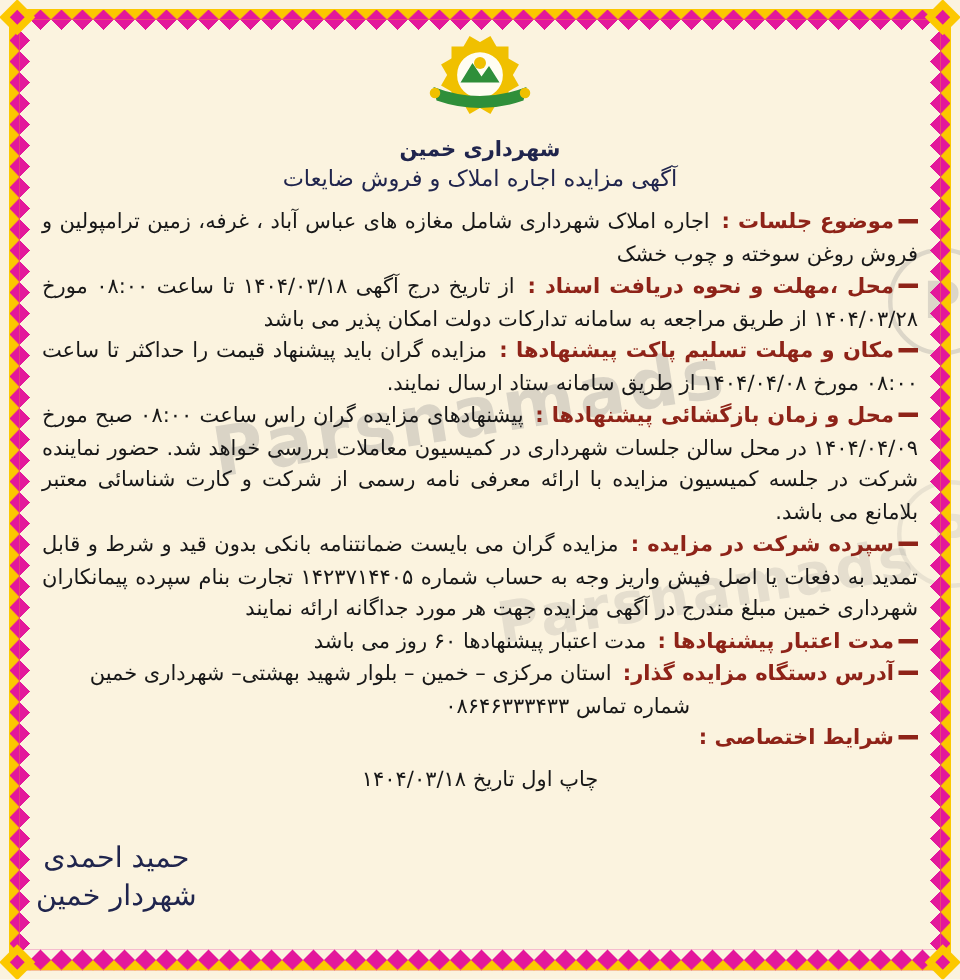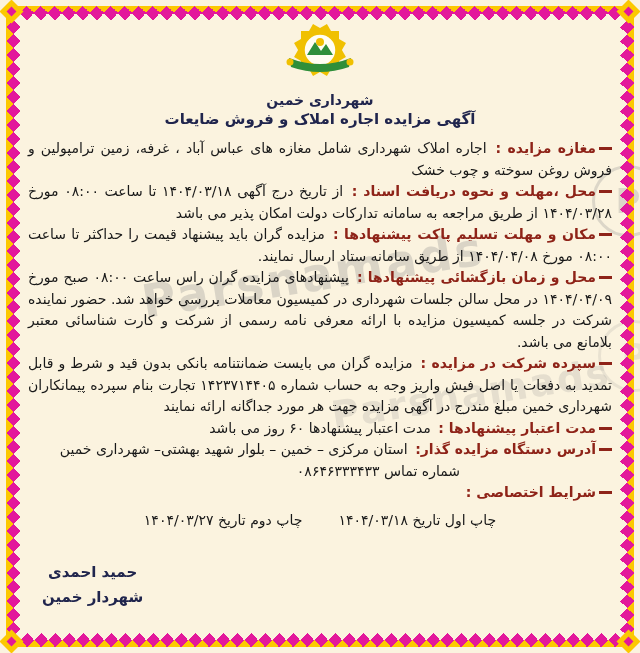--- a/index.html
+++ b/index.html
@@ -38,30 +38,30 @@
   .wmc2{top:320px;right:-30px;width:72px;height:72px;font-size:34px;opacity:.16;}
 
   
   .content{position:absolute;z-index:2;top:24px;left:28px;right:28px;direction:rtl;}
   .logo-wrap{text-align:center;height:66px;}
   .logo-ray{fill:var(--gold);}
   .logo-circle{fill:#fffdf2;stroke:var(--gold);stroke-width:1.5;}
   .logo-mountain,.logo-banner{fill:var(--green);}
   .logo-sun,.logo-scroll{fill:var(--gold);}
   .h-municipality{font-size:14px;font-weight:bold;color:var(--navy);text-align:center;margin-top:2px;}
-  .h-title{font-size:15px;font-weight:bold;color:var(--navy);text-align:center;margin:2px 0 10px;}
+  .h-title{font-size:15px;font-weight:normal;color:var(--navy);text-align:center;margin:2px 0 10px;}
   .sec{font-size:14px;line-height:21.5px;color:var(--text);text-align:justify;}
   .sec .lbl{color:var(--maroon);font-weight:bold;padding-left:3px;}
   .dash{display:inline-block;width:13px;height:3px;background:var(--maroon);margin-left:3px;vertical-align:3px;}
   .sec .block{display:block;}
   .sec .indent-phone{padding-right:152px;}
   .sec.stacked .txt{display:block;padding-right:22px;}
   .printline{display:flex;justify-content:center;gap:36px;font-size:14px;color:var(--text);margin-top:8px;}
-  .signature{position:absolute;z-index:2;left:42px;top:560px;text-align:center;font-weight:bold;
-    font-size:15px;line-height:25px;color:var(--navy);}
+  .signature{position:absolute;z-index:2;left:24px;top:560px;text-align:center;font-weight:normal;
+    font-size:19px;line-height:25px;color:var(--navy);}
 </style>
 </head>
 <body>
 
 <div class="page">
 
   <div class="b bt"></div>
   <div class="b bb"></div>
   <div class="b bl"></div>
   <div class="b br"></div>
@@ -88,21 +88,21 @@
         <path class="logo-banner" d="M8 34 Q39 46 70 34 L68 43 Q39 53 10 43 Z"></path>
         <circle class="logo-scroll" cx="9" cy="38" r="3.5"></circle>
         <circle class="logo-scroll" cx="69" cy="38" r="3.5"></circle>
       </svg>
     </div>
 
     <h1 class="h-municipality">شهرداری خمین</h1>
     <h2 class="h-title">آگهی مزایده اجاره املاک و فروش ضایعات</h2>
 
     <p class="sec">
-      <span class="dash"></span><b class="lbl">مغازه مزایده :</b> <span class="txt">اجاره املاک شهرداری شامل مغازه های عباس آباد ، غرفه، زمین ترامپولین و فروش روغن سوخته و چوب خشک</span>
+      <span class="dash"></span><b class="lbl">موضوع جلسات :</b> <span class="txt">اجاره املاک شهرداری شامل مغازه های عباس آباد ، غرفه، زمین ترامپولین و فروش روغن سوخته و چوب خشک</span>
     </p>
 
     <p class="sec">
       <span class="dash"></span><b class="lbl">محل ،مهلت و نحوه دریافت اسناد :</b> <span class="txt">از تاریخ درج آگهی ۱۴۰۴/۰۳/۱۸ تا ساعت ۰۸:۰۰ مورخ ۱۴۰۴/۰۳/۲۸ از طریق مراجعه به سامانه تدارکات دولت امکان پذیر می باشد</span>
     </p>
 
     <p class="sec">
       <span class="dash"></span><b class="lbl">مکان و مهلت تسلیم پاکت پیشنهادها :</b> <span class="txt">مزایده گران باید پیشنهاد قیمت را حداکثر تا ساعت ۰۸:۰۰ مورخ ۱۴۰۴/۰۴/۰۸ از طریق سامانه ستاد ارسال نمایند.</span>
     </p>
 
@@ -122,21 +122,20 @@
       <span class="dash"></span><b class="lbl">آدرس دستگاه مزایده گذار:</b> <span class="txt">استان مرکزی – خمین – بلوار شهید بهشتی– شهرداری خمین</span>
       <span class="block indent-phone">شماره تماس ۰۸۶۴۶۳۳۳۴۳۳</span>
     </p>
 
     <p class="sec stacked">
       <span class="dash"></span><b class="lbl">شرایط اختصاصی :</b>
     </p>
 
     <div class="printline">
       <span>چاپ اول تاریخ ۱۴۰۴/۰۳/۱۸</span>
-      <span>چاپ دوم تاریخ ۱۴۰۴/۰۳/۲۷</span>
     </div>
 
   </div>
 
   <div class="signature">
     <div>حمید احمدی</div>
     <div>شهردار خمین</div>
   </div>
 
 </div>

